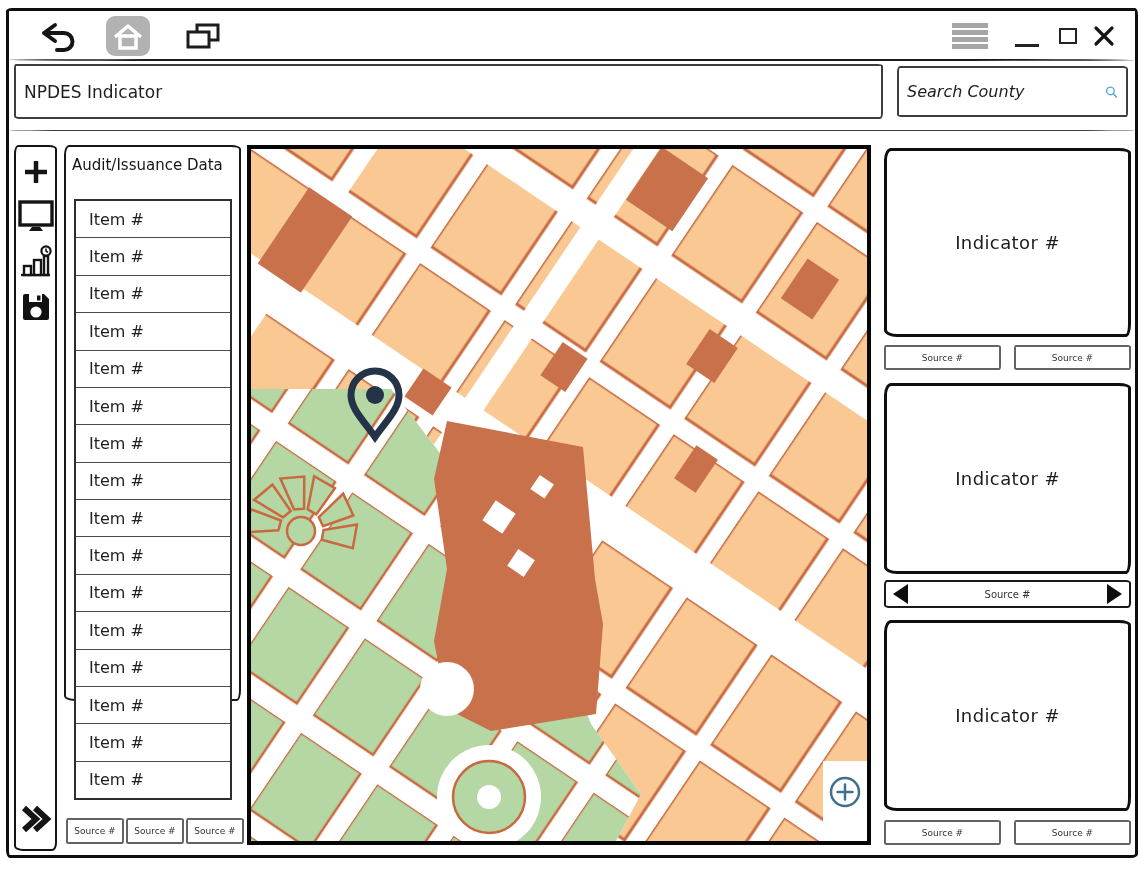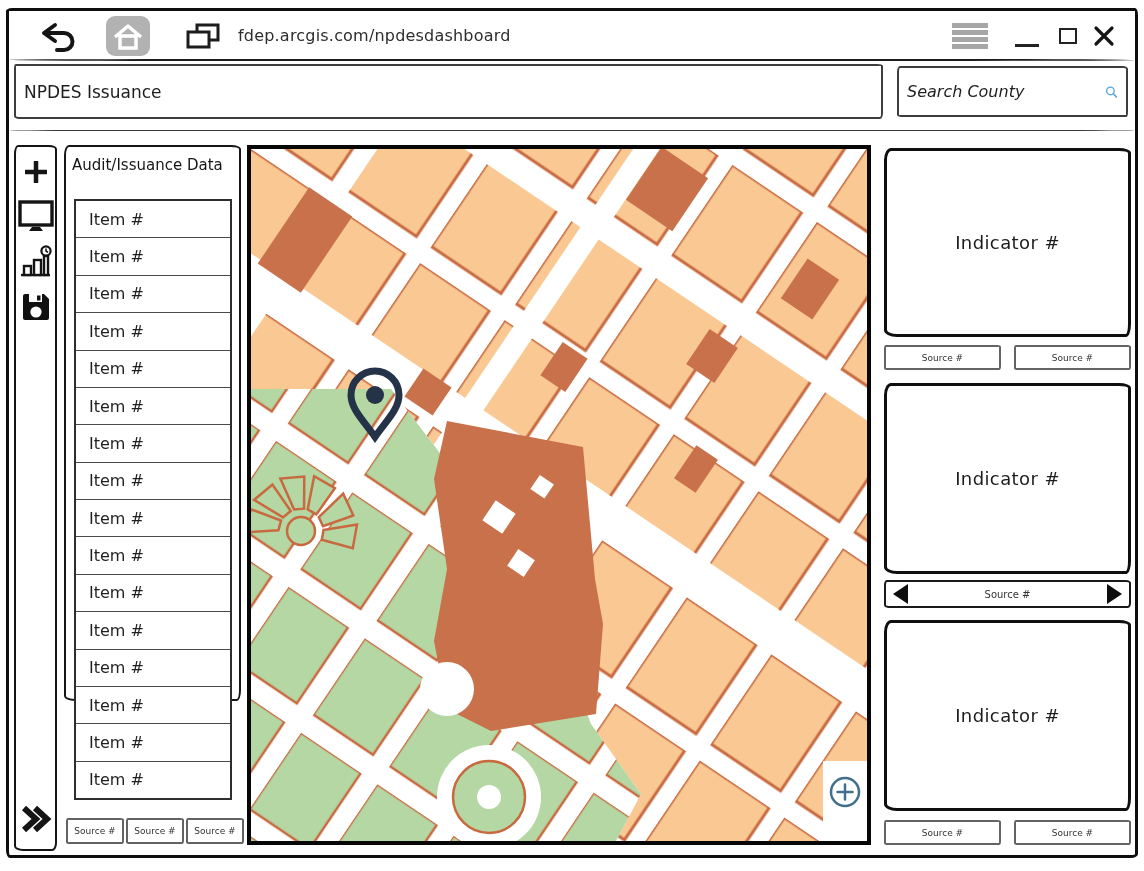--- a/index.html
+++ b/index.html
@@ -117,21 +117,20 @@
         <path d="M11,22 L24,11 L37,22" stroke="#fff" stroke-width="3.5" fill="none" stroke-linejoin="round"></path>
         <rect x="16" y="21" width="16" height="12" stroke="#fff" stroke-width="3.5" fill="none"></rect>
       </svg>
     </button>
     <button class="nav-btn tabs-btn">
       <svg width="36" height="28" viewBox="0 0 36 28">
         <rect x="12" y="2" width="21" height="15" fill="#fff" stroke="#1c1c1c" stroke-width="3"></rect>
         <rect x="3" y="9" width="21" height="15" fill="#fff" stroke="#1c1c1c" stroke-width="3"></rect>
       </svg>
     </button>
-    <span class="url-text">fdep.arcgis.com/npdesdashboard</span>
 
     <button class="nav-btn menu-btn" aria-label="menu">
       <span></span>
         <span></span>
         <span></span>
         <span></span>
     </button>
     <button class="nav-btn min-btn">
         <i></i>
       </button>
@@ -141,21 +140,21 @@
     <button class="nav-btn close-btn">
       <svg width="24" height="24" viewBox="0 0 24 24">
         <path d="M4,4 L20,20 M20,4 L4,20" class="stroke-dark" stroke-width="3.2" stroke-linecap="round"></path>
       </svg>
     </button>
   </div>
 
   <div class="sep sep1"></div>
 
   <div class="title-box">
-    <span>NPDES Issuance</span>
+    <span>NPDES Indicator</span>
   </div>
   <div class="search-box">
     <input type="text" placeholder="Search County" style="">
     <svg width="24" height="24" viewBox="0 0 24 24" style="cursor:pointer">
       <circle cx="10" cy="10" r="7" fill="none" stroke="var(--search-icon-color,#55A7DC)" stroke-width="2.5"></circle>
       <path d="M15.3,15.3 L21,21" stroke="var(--search-icon-color,#55A7DC)" stroke-width="2.8" stroke-linecap="round"></path>
     </svg>
   </div>
 
   <div class="sep sep2"></div>

